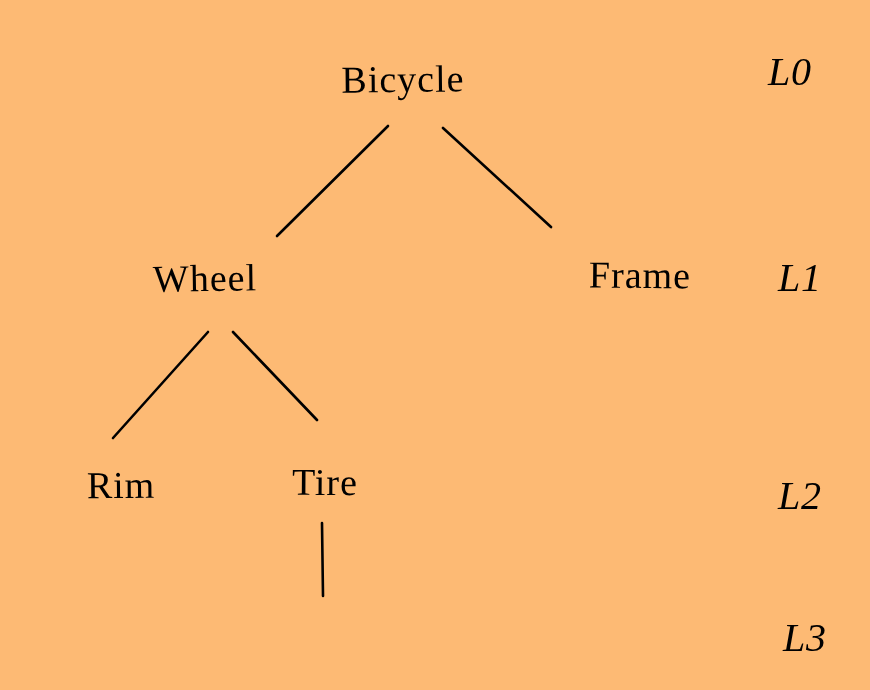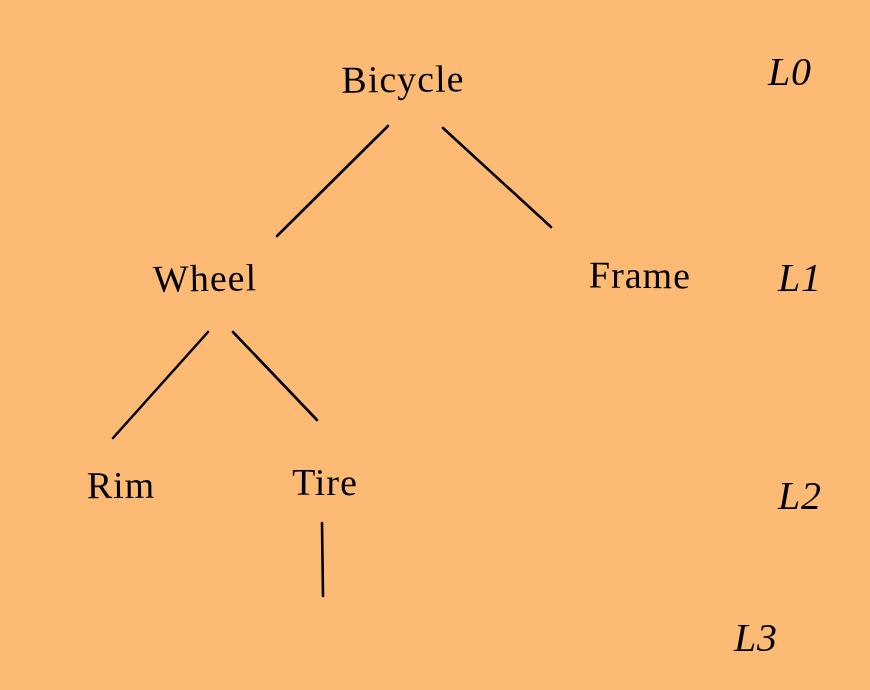--- a/index.html
+++ b/index.html
@@ -47,21 +47,21 @@
   .n-bicycle { left: 403px; top: 60px; transform: translateX(-50%) rotate(-0.6deg); }
   .n-wheel   { left: 205px; top: 259px; transform: translateX(-50%) rotate(-0.8deg); }
   .n-frame   { left: 640px; top: 256px; transform: translateX(-50%) rotate(0.5deg); }
   .n-rim     { left: 121px; top: 466px; transform: translateX(-50%) rotate(-0.5deg); }
   .n-tire    { left: 325px; top: 463px; transform: translateX(-50%) rotate(0.4deg); }
   .n-tube    { left: 304px; top: 613px; transform: translateX(-50%) rotate(-0.4deg); }
   
   .l0 { left: 790px; top: 52px; }
   .l1 { left: 770px; top: 258px; margin-left: 30px; }
   .l2 { left: 800px; top: 444px; margin-top: 32px; }
-  .l3 { left: 756px; top: 618px; }
+  .l3 { left: 805px; top: 618px; }
 </style>
 </head>
 <body>
 
 <div class="canvas">
 
   <svg class="edges" viewBox="0 0 870 690" xmlns="http://www.w3.org/2000/svg">
     <line x1="388" y1="126" x2="277" y2="236"></line>
     <line x1="443" y1="128" x2="551" y2="227"></line>
     <line x1="208" y1="332" x2="113" y2="438"></line>

